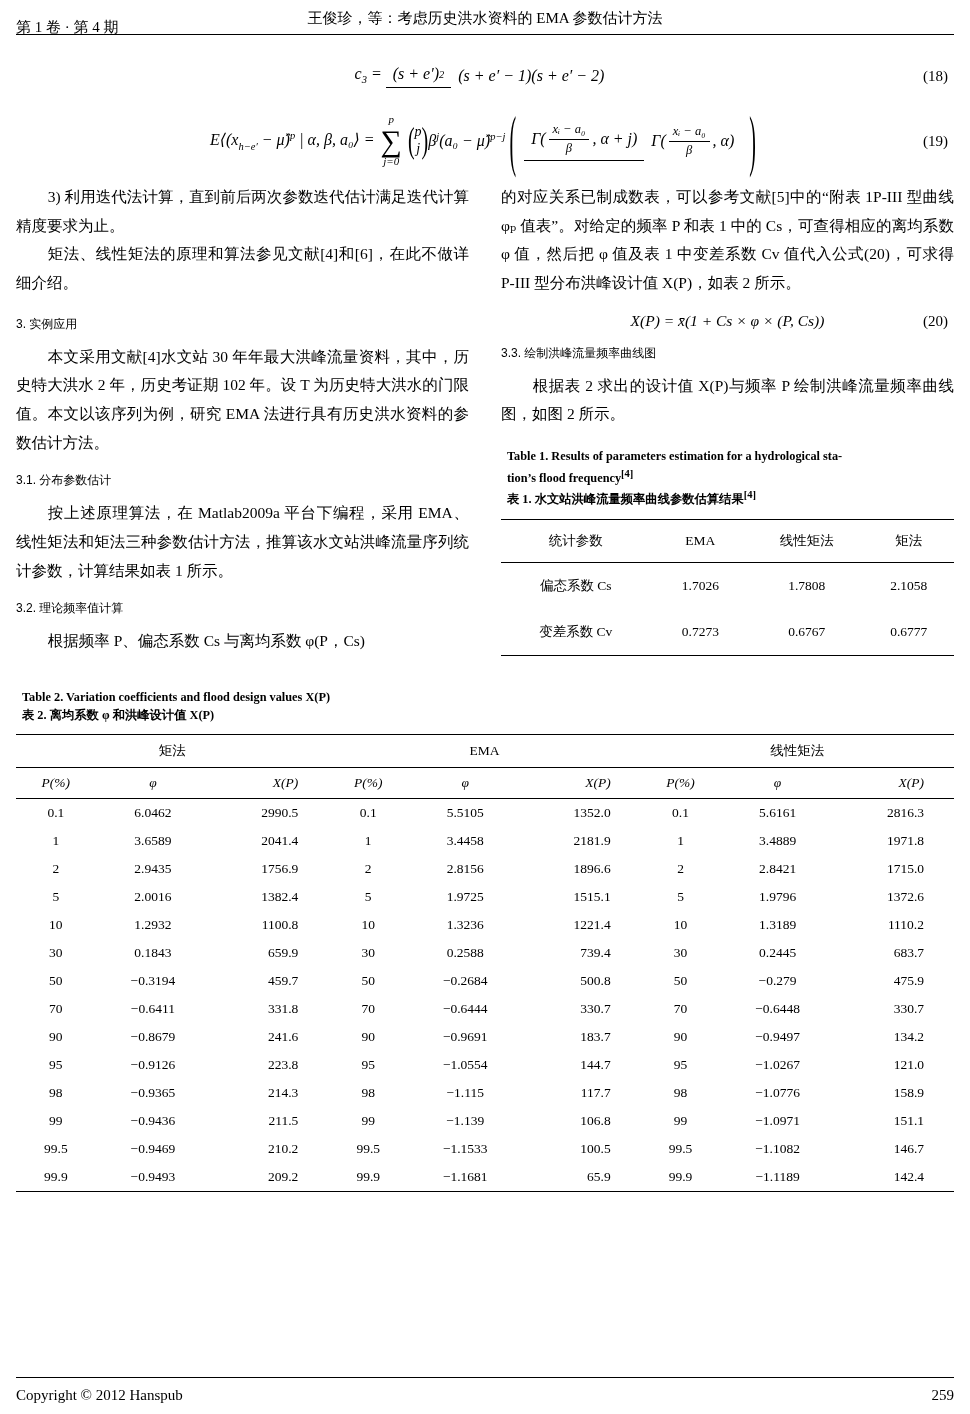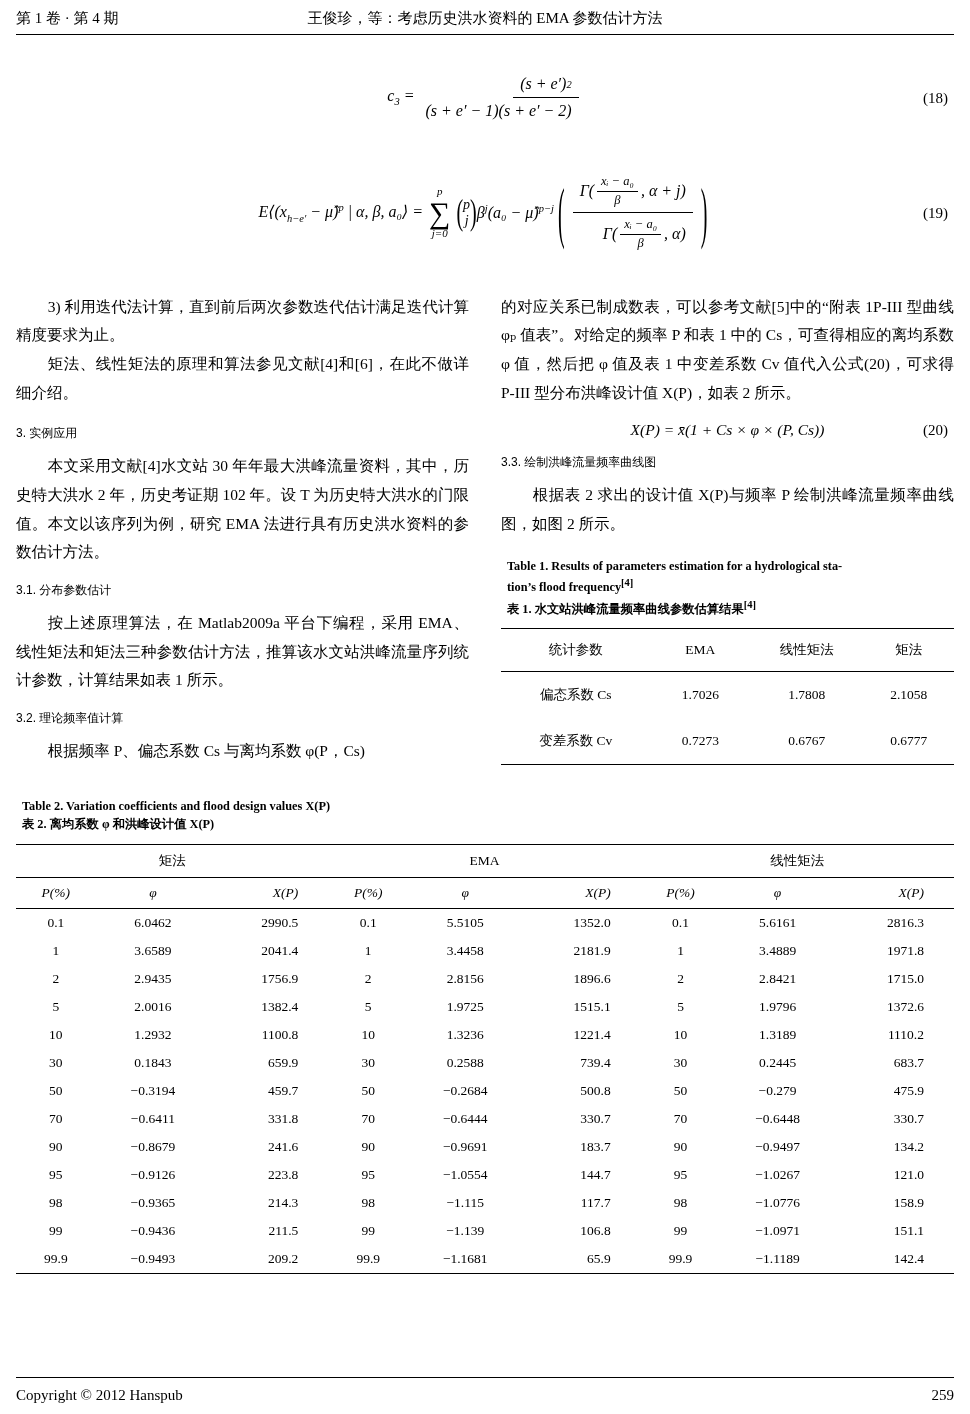--- a/index.html
+++ b/index.html
@@ -5,51 +5,51 @@
   html,body{margin:0;padding:0}
   body{
     width:970px;height:1414px;background:#fff;color:#000;
     font-family:"Liberation Serif","DejaVu Serif","DejaVu Sans",serif;
     position:relative;overflow:hidden;
   }
   .page{padding:8px 16px 0 16px}
 
   
   .page-header{position:relative;height:26px;border-bottom:1px solid #000;font-size:15px}
-  .issue{position:absolute;left:0;top:1px}
+  .issue{position:absolute;left:0;top:10px}
   .running-title{display:block;text-align:center;padding-top:1px}
 
   
   .equation-row{position:relative;display:flex;justify-content:center;align-items:center;font-size:16px}
   .eq18{margin:24px 0 8px}
   .eq19{margin:22px 0 14px}
   .eq20{margin:14px 0 8px;font-size:15.5px}
   .eq-tag{position:absolute;right:6px;top:50%;transform:translateY(-50%);font-size:15px;font-style:normal}
   .eq-body{display:inline-flex;align-items:center;font-style:italic}
   sub,sup{font-size:10.5px}
 
-  .frac{display:inline-flex;flex-direction:column;align-items:flex-end;margin:14px 4px}
+  .frac{display:inline-flex;flex-direction:row;align-items:flex-start;margin:4px 4px}
   .frac > .fnum{display:inline-flex;align-items:center;justify-content:center;border-bottom:1px solid #000;padding:2px 7px 4px}
   .frac > .fden{display:inline-flex;align-items:center;justify-content:center;padding:4px 7px 2px}
 
   .ifrac{display:inline-flex;flex-direction:column;align-items:center;font-size:12.5px;margin:0 3px;line-height:1.25}
   .ifrac .ifn{border-bottom:1px solid #000;padding:0 4px 1px}
   .ifrac .ifd{padding:1px 4px 0}
 
   .bigsum{display:inline-flex;flex-direction:column;align-items:center;line-height:1;margin:0 6px;font-size:11px}
   .bigsum .sum-sym{font-size:30px;font-style:normal;line-height:.9;margin:2px 0}
 
   .stack{display:inline-flex;flex-direction:column;align-items:center;line-height:1.15;font-size:14px}
 
   .d{display:inline-block;font-style:normal;transform-origin:center;font-size:20px}
   .d1{transform:scaleY(1.8)}
   .d2{transform:scaleY(3.4);margin:0 4px}
 
   
-  .columns{display:flex;gap:32px;margin-top:25px}
+  .columns{display:flex;gap:32px;margin-top:16px}
   .col{flex:1;min-width:0}
   p.body{font-size:15.5px;line-height:1.85;text-align:justify;text-indent:2.05em;margin:0}
   p.body.noindent{text-indent:0}
   .sec-h{font-family:"Liberation Sans","DejaVu Sans",sans-serif;font-size:12px;font-weight:normal;margin:15px 0 10px}
   .sec-h.first{margin-top:18px}
 
   
   .tbl-cap{font-weight:bold;font-size:12.3px;line-height:1.5;margin:18px 6px 10px}
   .tbl-cap .zh{display:block}
   .t2cap{margin-top:22px}
@@ -355,20 +355,31 @@
         <td class="c-phi">−0.9436</td>
         <td class="c-x">211.5</td>
         <td class="c-p">99</td>
         <td class="c-phi">−1.139</td>
         <td class="c-x">106.8</td>
         <td class="c-p">99</td>
         <td class="c-phi">−1.0971</td>
         <td class="c-x">151.1</td>
       </tr>
         <tr>
+        <td class="c-p">99.5</td>
+        <td class="c-phi">−0.9469</td>
+        <td class="c-x">210.2</td>
+        <td class="c-p">99.5</td>
+        <td class="c-phi">−1.1533</td>
+        <td class="c-x">100.5</td>
+        <td class="c-p">99.5</td>
+        <td class="c-phi">−1.1082</td>
+        <td class="c-x">146.7</td>
+      </tr>
+        <tr>
         <td class="c-p">99.9</td>
         <td class="c-phi">−0.9493</td>
         <td class="c-x">209.2</td>
         <td class="c-p">99.9</td>
         <td class="c-phi">−1.1681</td>
         <td class="c-x">65.9</td>
         <td class="c-p">99.9</td>
         <td class="c-phi">−1.1189</td>
         <td class="c-x">142.4</td>
       </tr>

